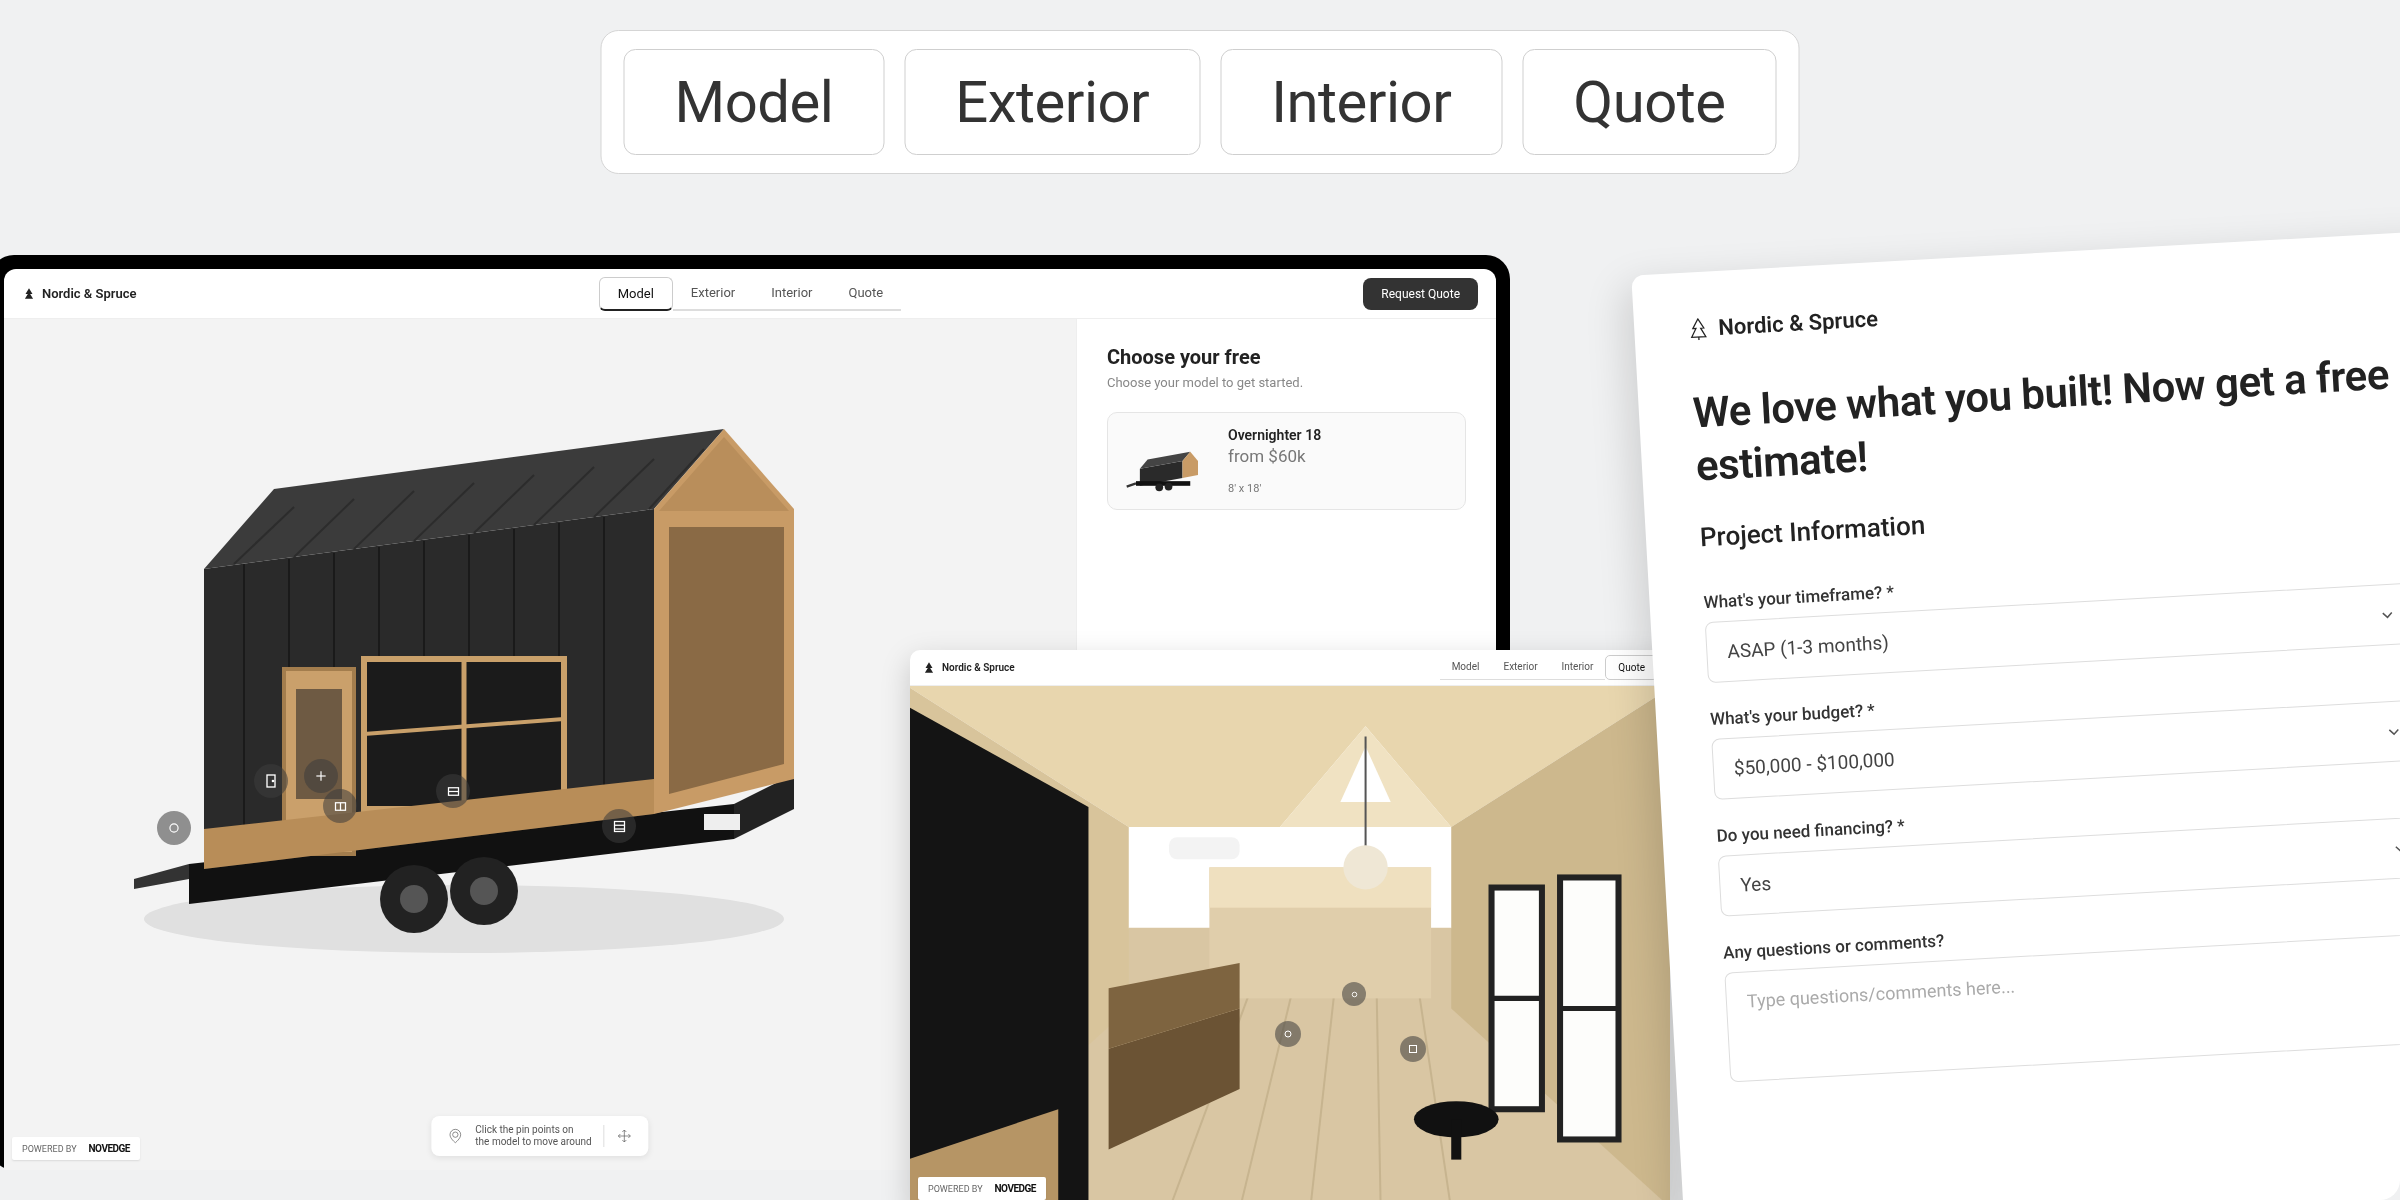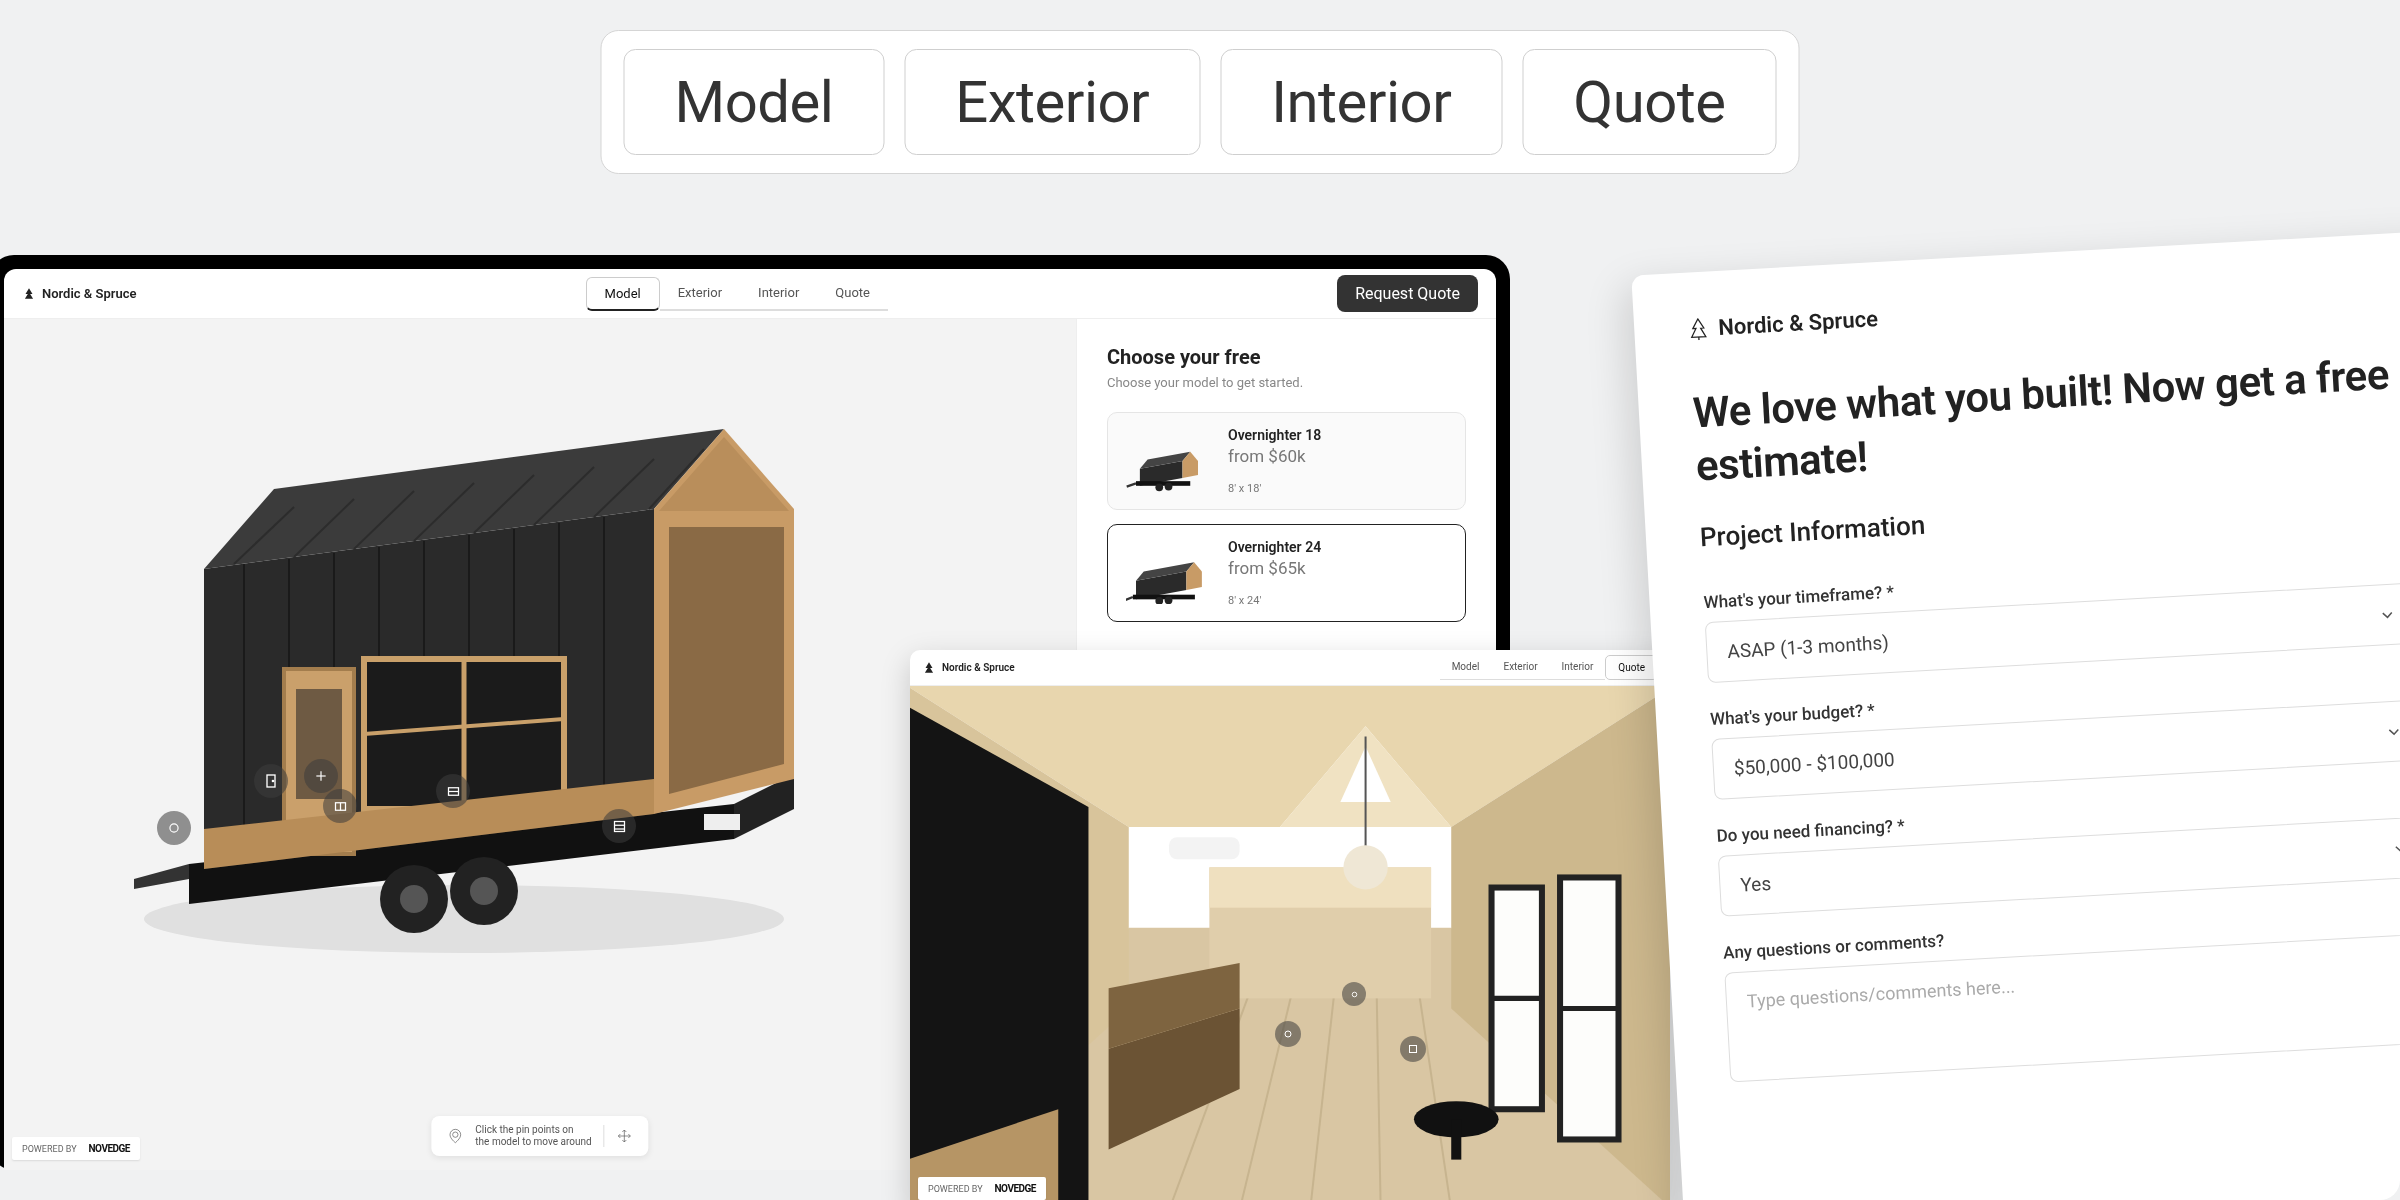--- a/index.html
+++ b/index.html
@@ -88,21 +88,21 @@
 }
 .mini-tabs .mtab.active {
   border: 1px solid #ccc;
   border-radius: 6px;
   border-bottom: 2px solid #222;
   color: #111;
 }
 .request-quote-btn {
   background: #333;
   color: #fff;
-  font-size: 16px;
+  font-size: 12px;
   padding: 9px 18px;
   border-radius: 8px;
   cursor: pointer;
 }
 
 .desktop-body {
   flex: 1;
   display: flex;
 }
 .viewer-3d {
@@ -439,36 +439,20 @@
               <circle cx="52" cy="73" r="5" fill="#222"></circle>
             <line x1="10" y1="69" x2="-2" y2="73" stroke="#333" stroke-width="3"></line>
           </svg>
           <div class="info">
             <div class="name">Overnighter 18</div>
             <div class="price">from $60k</div>
             <div class="dims">8' x 18'</div>
           </div>
         </div>
 
-        <div class="model-card selected">
-          <svg class="thumb" viewBox="0 0 100 80">
-            <polygon points="10,50 75,38 75,62 10,74" fill="#2a2a2a"></polygon>
-            <polygon points="10,50 75,38 85,26 20,38" fill="#444"></polygon>
-            <polygon points="75,38 85,26 95,38 95,58 75,62" fill="#c89b66"></polygon>
-            <rect x="6" y="68" width="80" height="6" fill="#111"></rect>
-            <circle cx="40" cy="76" r="5" fill="#222"></circle>
-              <circle cx="52" cy="75" r="5" fill="#222"></circle>
-            <line x1="6" y1="71" x2="-4" y2="75" stroke="#333" stroke-width="3"></line>
-          </svg>
-          <div class="info">
-            <div class="name">Overnighter 24</div>
-            <div class="price">from $65k</div>
-            <div class="dims">8' x 24'</div>
-          </div>
-        </div>
       </div>
     </div>
   </div>
 </div>
 
 <div class="laptop-mock">
   <div class="laptop-appbar">
     <div class="brand-mark">
       <svg viewBox="0 0 24 24">
           <path d="M12 2 L18 12 H14 L19 20 H5 L10 12 H6 Z" fill="#222"></path>

